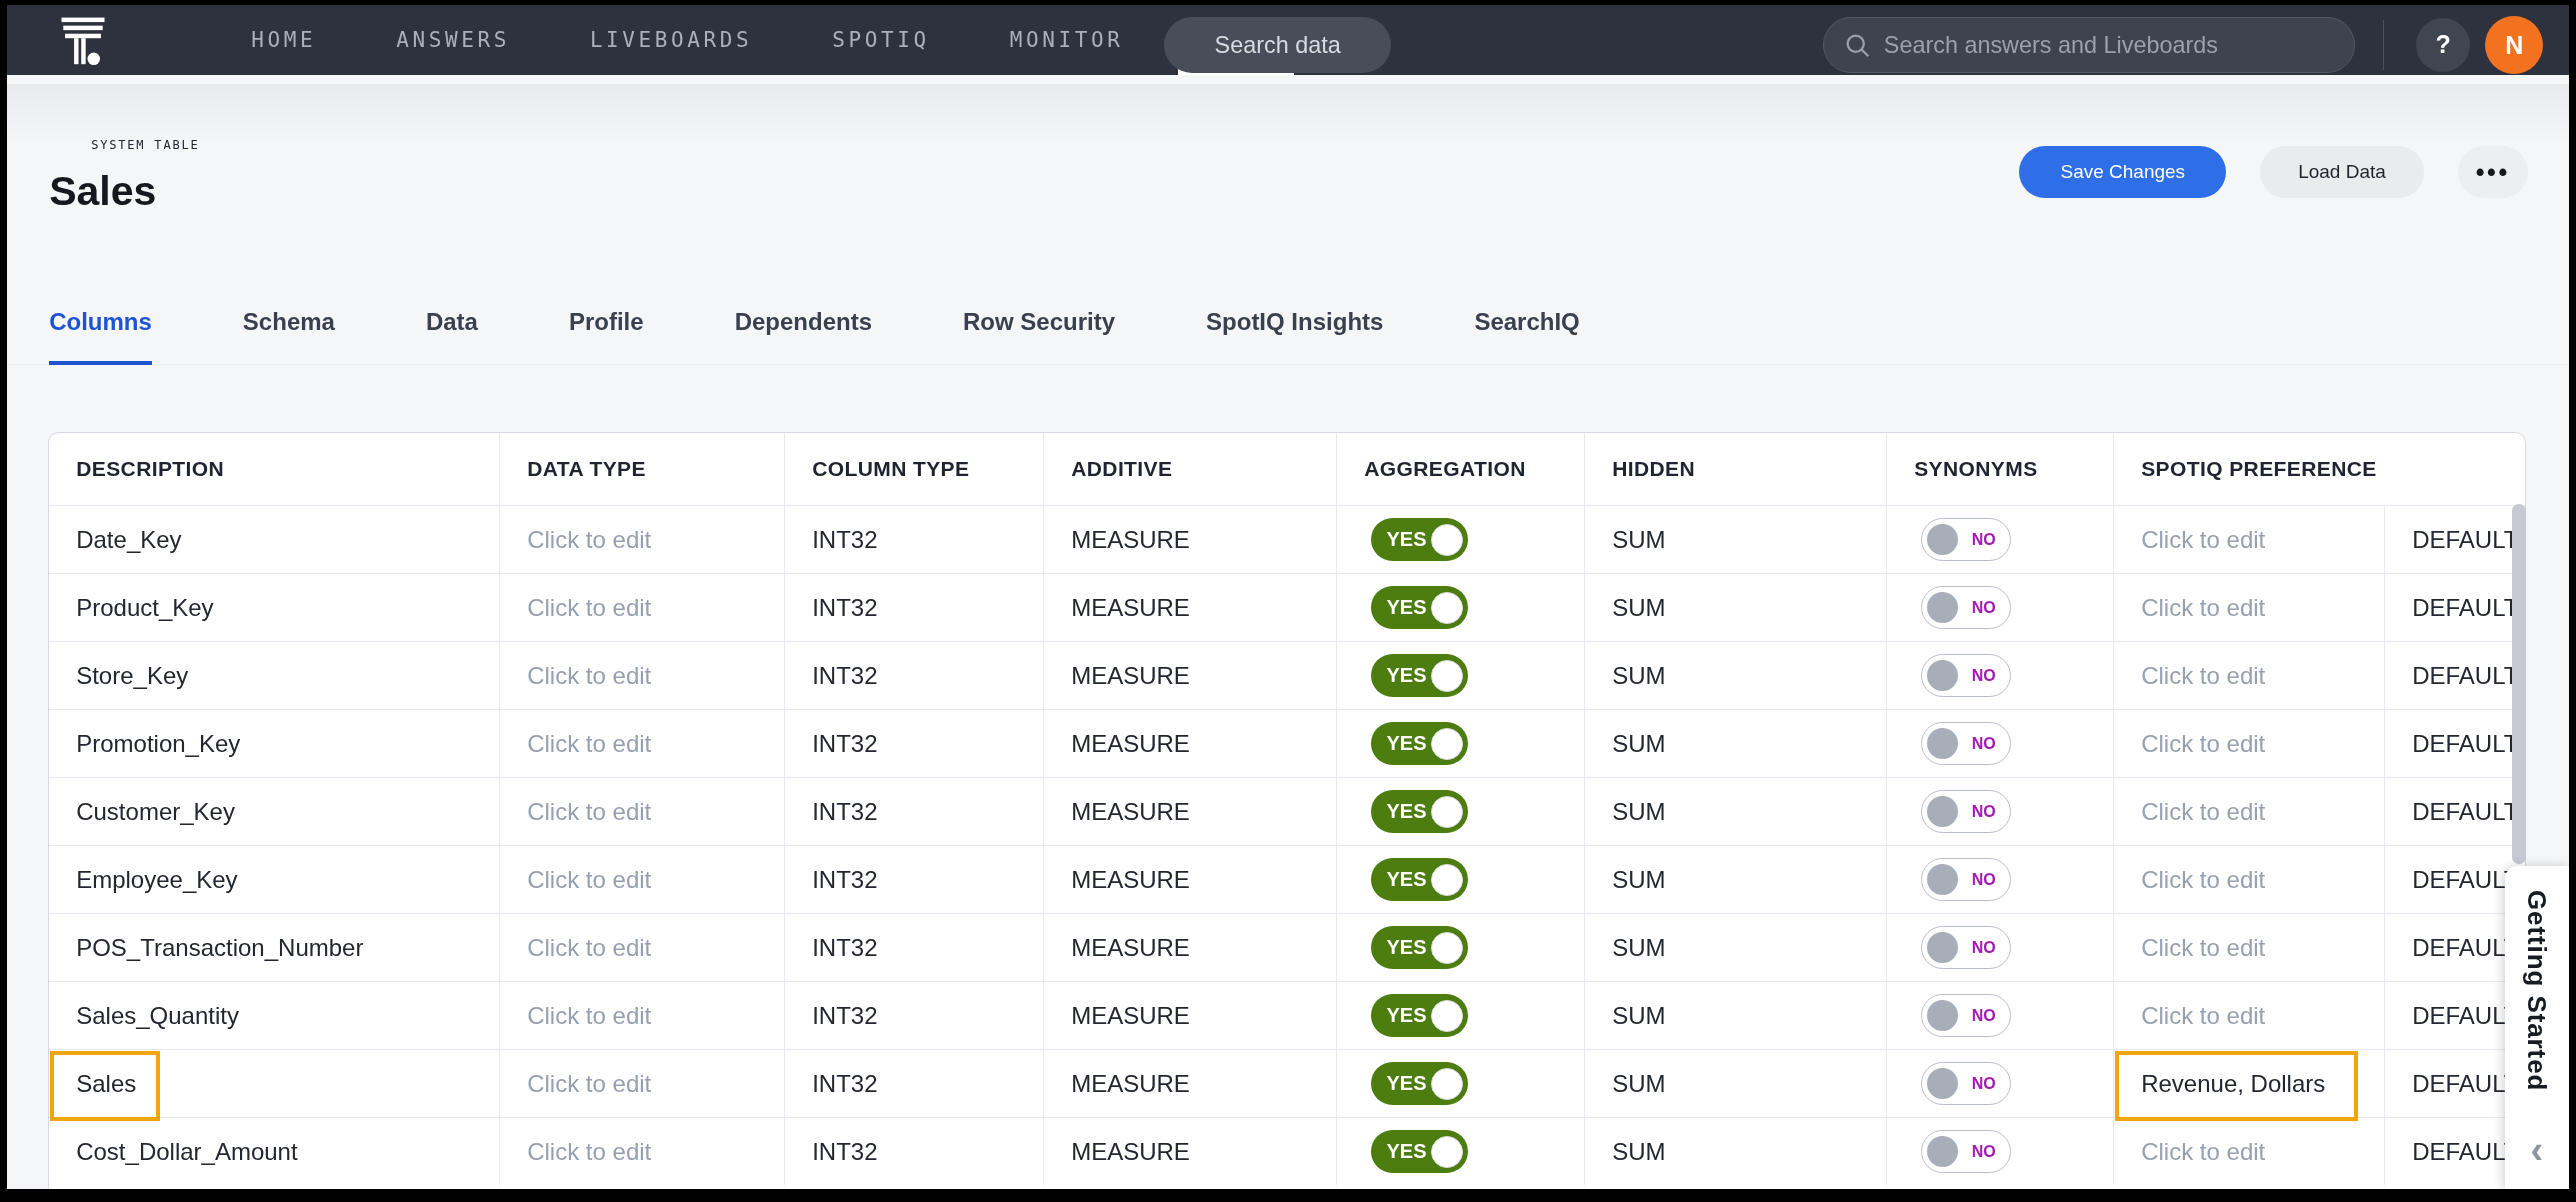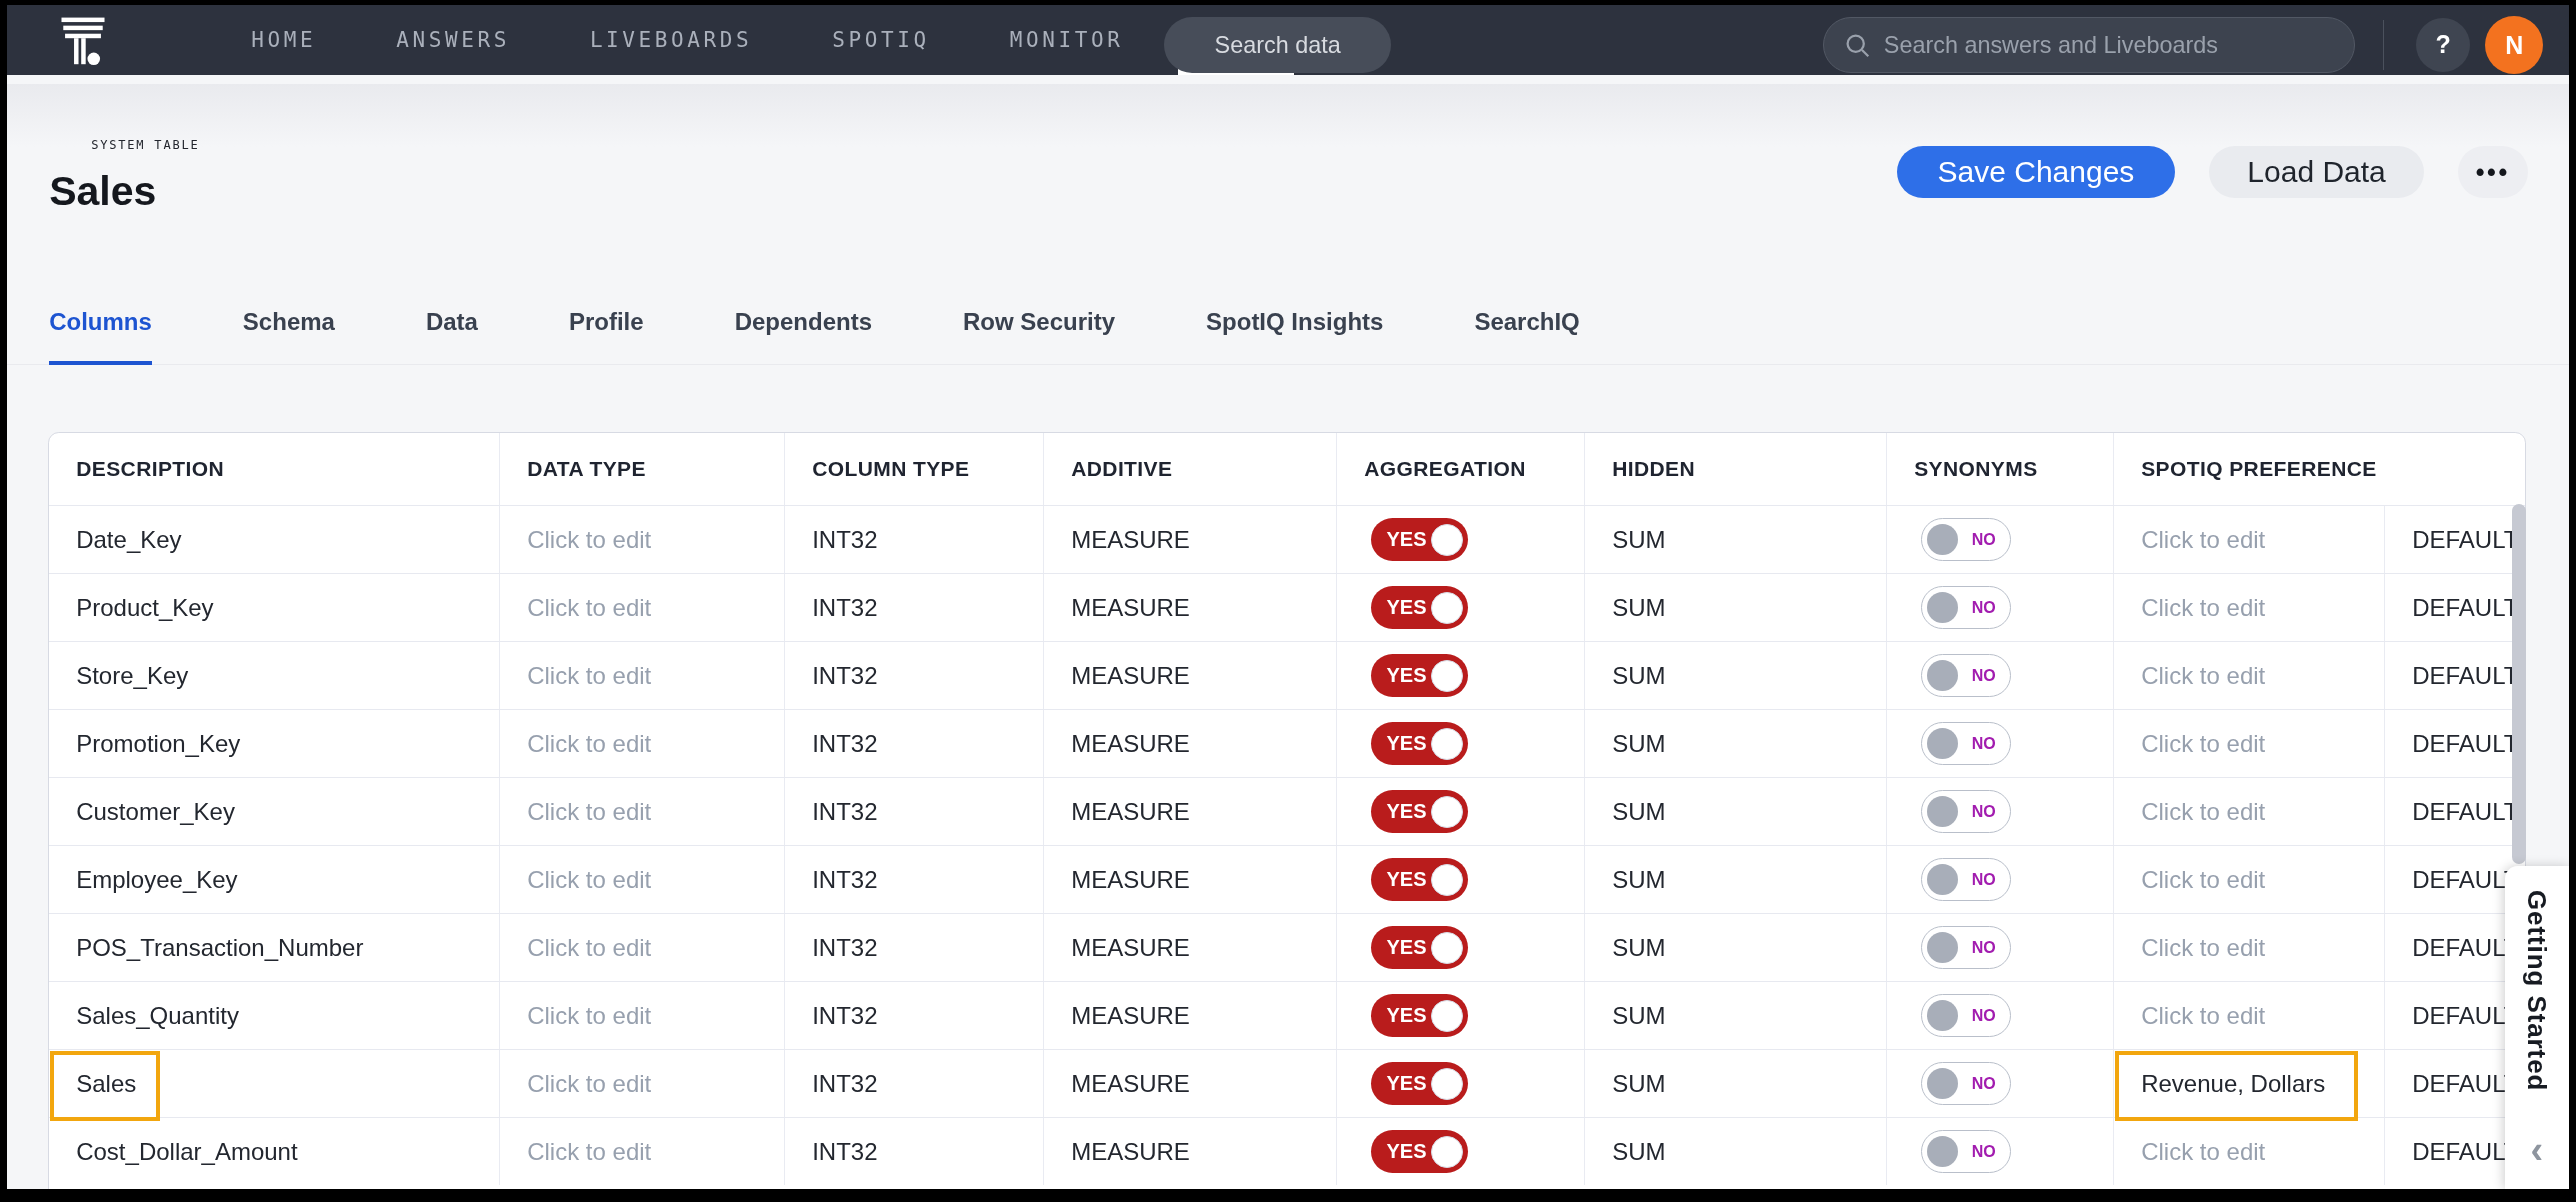--- a/index.html
+++ b/index.html
@@ -35,21 +35,21 @@
             justify-content:center; cursor:pointer; }
 
   .top-gradient { position:absolute; left:0; right:0; top:79px; height:63px;
                   background:linear-gradient(180deg,#e9eaee 0%, rgba(245,246,248,0) 100%); }
 
   
   .page-header { position:absolute; left:42px; top:133px; }
   .eyebrow { font-family:"DejaVu Sans Mono", monospace; font-size:12px; letter-spacing:1.8px; color:#23262e;margin-left:42px; }
   .page-title { margin-top:16px; font-size:41px; font-weight:700; color:#15181e; }
   .actions { position:absolute; top:141px; right:41px; display:flex; align-items:center; gap:34px; }
-  .btn { height:52px; border-radius:26px; border:none; font-size:30px; display:flex; align-items:center;
+  .btn { height:52px; border-radius:26px; border:none; font-size:19px; display:flex; align-items:center;
          justify-content:center; cursor:pointer; font-family:"Liberation Sans", sans-serif; }
   .btn-primary { background:#2e6fe8; color:#fff; padding:0 41px; }
   .btn-secondary { background:#e9ebef; color:#1f242c; padding:0 38px; }
   .btn-more { background:#edeef2; color:#14171d; width:70px; font-size:25px; letter-spacing:2.7px; font-weight:700; }
 
   
   .tabs { position:absolute; left:0; right:0; top:274px; height:86px; display:flex; align-items:center;
           padding-left:42px; gap:91px; border-bottom:0.9px solid #e9eaee; }
   .tab { position:relative; height:100%; display:flex; align-items:center; font-size:24px; font-weight:700;
          color:#39414f; cursor:pointer; }
@@ -64,21 +64,21 @@
   .tbl-body .tr { border-top:0.9px solid #e7e9f0; }
   .td { display:flex; align-items:center; padding:0 27px; font-size:24px; color:#23272f;
         white-space:nowrap; overflow:hidden; }
   .td:not(:first-child) { border-left:0.9px solid #e9ebf2; }
   .tr.head .td { font-size:21px; font-weight:700; color:#1f2430; letter-spacing:0.4px; }
   .td.placeholder { color:#97a0ae; }
   .td.tgl { padding-left:34px; }
 
   
   .toggle { display:flex; align-items:center; border-radius:21.6px; cursor:pointer; flex:0 0 auto; }
-  .toggle.on { width:97px; height:43px; background:#b91c1c; justify-content:space-between; padding:0 5.4px 0 15.3px; }
+  .toggle.on { width:97px; height:43px; background:#4d7c0f; justify-content:space-between; padding:0 5.4px 0 15.3px; }
   .toggle.on .t-label { color:#fff; font-size:20px; font-weight:700; }
   .toggle.on .t-knob { width:32px; height:32px; border-radius:50%; background:#fff; border:1.8px solid #d8dce6; }
   .toggle.off { width:90px; height:43px; background:#fff; border:1.8px solid #b9bfca; justify-content:space-between;
                 padding:0 14.4px 0 4.5px; }
   .toggle.off .t-label { color:#a21caf; font-size:16px; font-weight:700; }
   .toggle.off .t-knob { width:31px; height:31px; border-radius:50%; background:#a8aeb9; }
 
   
   .vscroll-thumb { position:absolute; right:43px; top:499px; width:13.5px; height:360px; border-radius:7.2px;
                    background:#c6c9d2; z-index:15; cursor:pointer; }

